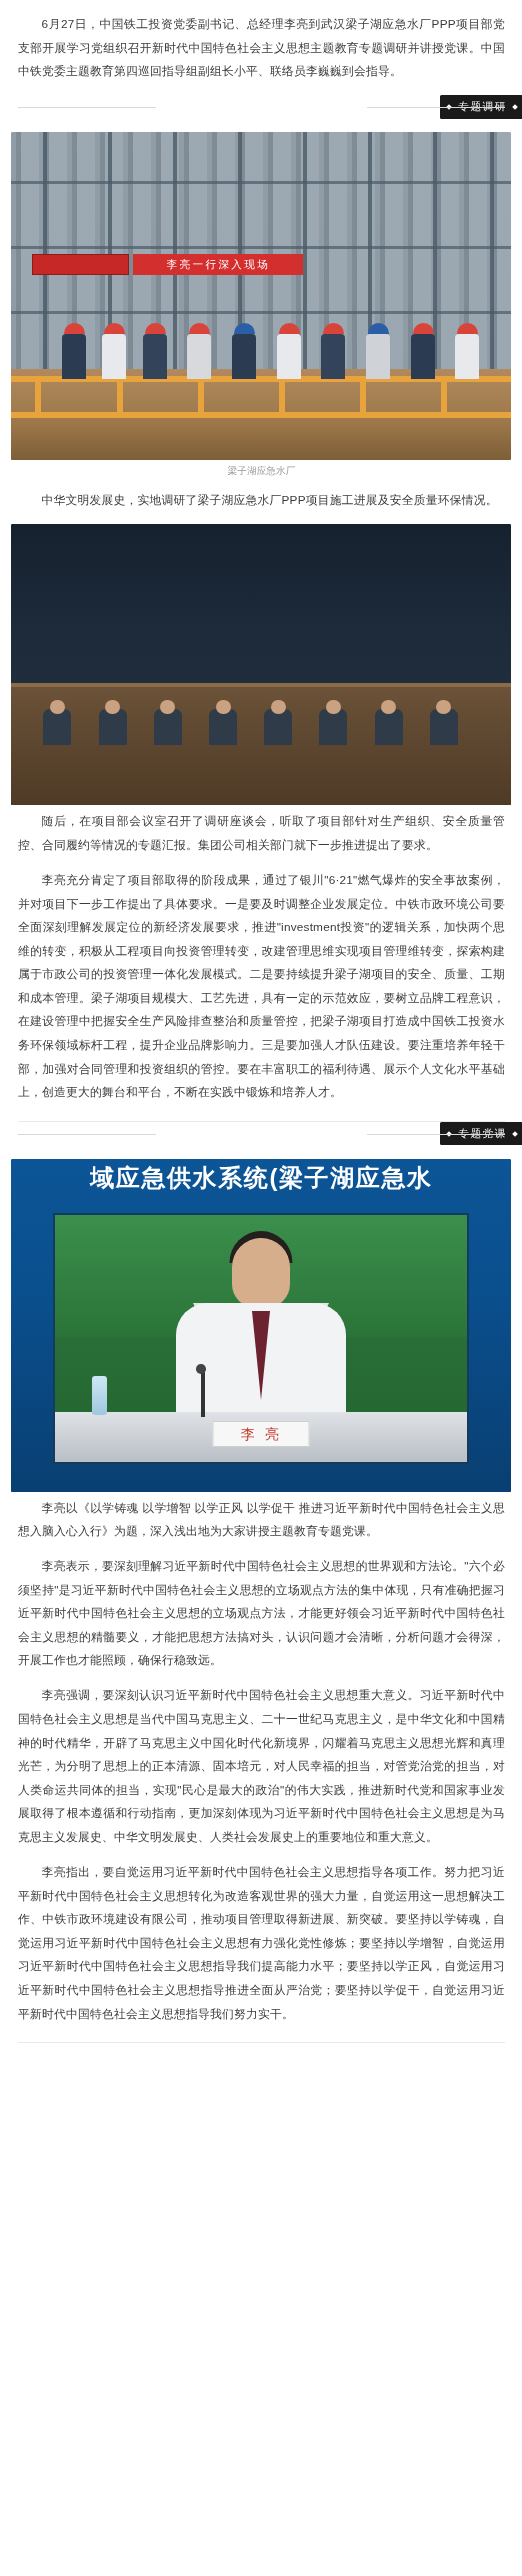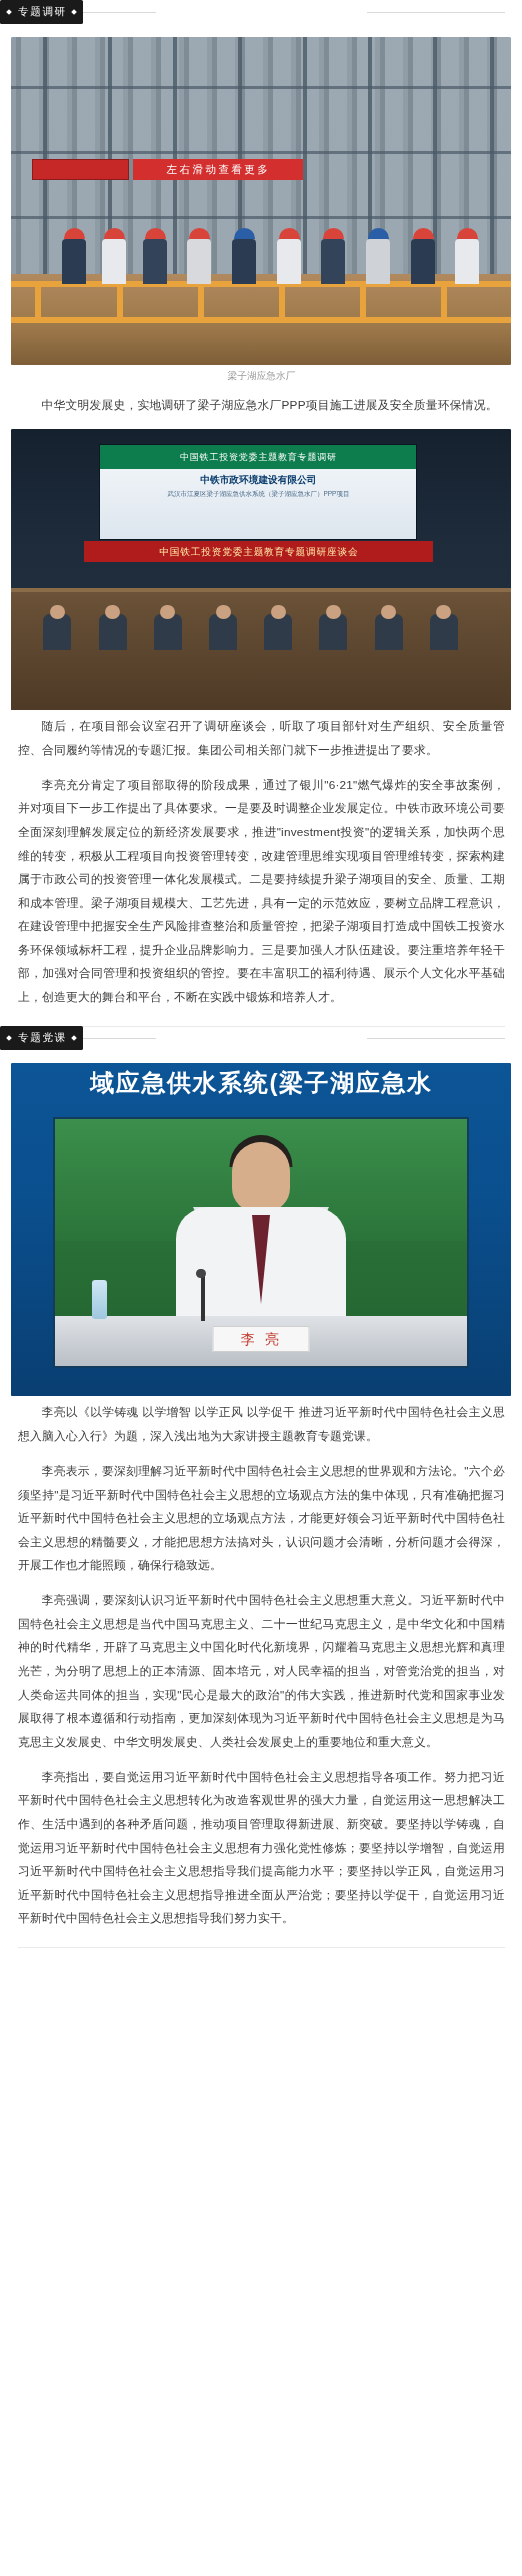--- a/index.html
+++ b/index.html
@@ -25,21 +25,21 @@
     text-align: justify;
     margin: 0 18px 11.4px 18px;
     text-indent: 2em;
     letter-spacing: 0.2px;
   }
   .para.first {
     margin-top: 13px;
   }
   .section-head {
     margin: 0 0 13px 0;
-    text-align: left;
+    text-align: right;
     position: relative;
     height: 24px;
   }
   .section-head .line {
     position: absolute;
     top: 12px;
     height: 0.8px;
     background: #d9d9d9;
     width: 138px;
   }
@@ -219,20 +219,21 @@
     height: 0.8px;
     background: #e9e9e9;
     margin: 16px 18px 0 18px;
   }
 </style>
 </head>
 <body>
 
 <div class="page">
 
+  <p class="para first">6月27日，中国铁工投资党委副书记、总经理李亮到武汉梁子湖应急水厂PPP项目部党支部开展学习党组织召开新时代中国特色社会主义思想主题教育专题调研并讲授党课。中国中铁党委主题教育第四巡回指导组副组长小平、联络员李巍巍到会指导。</p>
 
   <div class="section-head">
     <span class="line left"></span>
     <span class="tag">专题调研</span>
     <span class="line right"></span>
   </div>
 
   <div class="figure">
     <div class="photo photo1">
       <div class="p1-sky"></div>
@@ -242,21 +243,21 @@
       <div class="p1-scaff-v" style="left:162px"></div>
       <div class="p1-scaff-v" style="left:227px"></div>
       <div class="p1-scaff-v" style="left:292px"></div>
       <div class="p1-scaff-v" style="left:357px"></div>
       <div class="p1-scaff-v" style="left:422px"></div>
       <div class="p1-scaff-v" style="left:479px"></div>
       <div class="p1-scaff-h" style="top:49px"></div>
       <div class="p1-scaff-h" style="top:114px"></div>
       <div class="p1-scaff-h" style="top:179px"></div>
       <div class="p1-banner"></div>
-      <div class="p1-banner2">左右滑动查看更多</div>
+      <div class="p1-banner2">李亮一行深入现场</div>
       <div class="p1-deck"></div>
       <div class="p1-rail"></div>
       <div class="p1-rail2"></div>
       <div class="p1-post" style="left:24px"></div>
       <div class="p1-post" style="left:106px"></div>
       <div class="p1-post" style="left:187px"></div>
       <div class="p1-post" style="left:268px"></div>
       <div class="p1-post" style="left:349px"></div>
       <div class="p1-post" style="left:430px"></div>
       <div class="p1-person" style="left:49px">
@@ -301,26 +302,20 @@
       </div>
     </div>
     <div class="caption">梁子湖应急水厂</div>
   </div>
 
   <p class="para">中华文明发展史，实地调研了梁子湖应急水厂PPP项目施工进展及安全质量环保情况。</p>
 
   <div class="figure">
     <div class="photo photo2">
       <div class="p2-wall"></div>
-      <div class="p2-screen">
-        <div class="p2-screen-band">中国铁工投资党委主题教育专题调研</div>
-        <div class="p2-screen-title">中铁市政环境建设有限公司</div>
-        <div class="p2-screen-sub">武汉市江夏区梁子湖应急供水系统（梁子湖应急水厂）PPP项目</div>
-      </div>
-      <div class="p2-banner">中国铁工投资党委主题教育专题调研座谈会</div>
       <div class="p2-table"></div>
       <div class="p2-seat" style="left:32px"></div>
         <div class="p2-head" style="left:39px;bottom:91px"></div>
       <div class="p2-seat" style="left:88px"></div>
         <div class="p2-head" style="left:94px;bottom:91px"></div>
       <div class="p2-seat" style="left:143px"></div>
         <div class="p2-head" style="left:149px;bottom:91px"></div>
       <div class="p2-seat" style="left:198px"></div>
         <div class="p2-head" style="left:205px;bottom:91px"></div>
       <div class="p2-seat" style="left:253px"></div>
@@ -362,20 +357,20 @@
         <div class="p3-mic" style="left:146px"></div>
         <div class="p3-mic-head" style="left:141px;bottom:88px"></div>
         <div class="p3-nameplate">李 亮</div>
       </div>
     </div>
   </div>
 
   <p class="para">李亮以《以学铸魂 以学增智 以学正风 以学促干 推进习近平新时代中国特色社会主义思想入脑入心入行》为题，深入浅出地为大家讲授主题教育专题党课。</p>
   <p class="para">李亮表示，要深刻理解习近平新时代中国特色社会主义思想的世界观和方法论。"六个必须坚持"是习近平新时代中国特色社会主义思想的立场观点方法的集中体现，只有准确把握习近平新时代中国特色社会主义思想的立场观点方法，才能更好领会习近平新时代中国特色社会主义思想的精髓要义，才能把思想方法搞对头，认识问题才会清晰，分析问题才会得深，开展工作也才能照顾，确保行稳致远。</p>
   <p class="para">李亮强调，要深刻认识习近平新时代中国特色社会主义思想重大意义。习近平新时代中国特色社会主义思想是当代中国马克思主义、二十一世纪马克思主义，是中华文化和中国精神的时代精华，开辟了马克思主义中国化时代化新境界，闪耀着马克思主义思想光辉和真理光芒，为分明了思想上的正本清源、固本培元，对人民幸福的担当，对管党治党的担当，对人类命运共同体的担当，实现"民心是最大的政治"的伟大实践，推进新时代党和国家事业发展取得了根本遵循和行动指南，更加深刻体现为习近平新时代中国特色社会主义思想是为马克思主义发展史、中华文明发展史、人类社会发展史上的重要地位和重大意义。</p>
-  <p class="para">李亮指出，要自觉运用习近平新时代中国特色社会主义思想指导各项工作。努力把习近平新时代中国特色社会主义思想转化为改造客观世界的强大力量，自觉运用这一思想解决工作、生活中遇到的各种矛盾问题，推动项目管理取得新进展、新突破。要坚持以学铸魂，自觉运用习近平新时代中国特色社会主义思想有力强化党性修炼；要坚持以学增智，自觉运用习近平新时代中国特色社会主义思想指导我们提高能力水平；要坚持以学正风，自觉运用习近平新时代中国特色社会主义思想指导推进全面从严治党；要坚持以学促干，自觉运用习近平新时代中国特色社会主义思想指导我们努力实干。</p>
+  <p class="para">李亮指出，要自觉运用习近平新时代中国特色社会主义思想指导各项工作。努力把习近平新时代中国特色社会主义思想转化为改造客观世界的强大力量，自觉运用这一思想解决工作、中铁市政环境建设有限公司，推动项目管理取得新进展、新突破。要坚持以学铸魂，自觉运用习近平新时代中国特色社会主义思想有力强化党性修炼；要坚持以学增智，自觉运用习近平新时代中国特色社会主义思想指导我们提高能力水平；要坚持以学正风，自觉运用习近平新时代中国特色社会主义思想指导推进全面从严治党；要坚持以学促干，自觉运用习近平新时代中国特色社会主义思想指导我们努力实干。</p>
 
   <div class="divider"></div>
 
 
 
 </div>
 
 
 </body></html>

